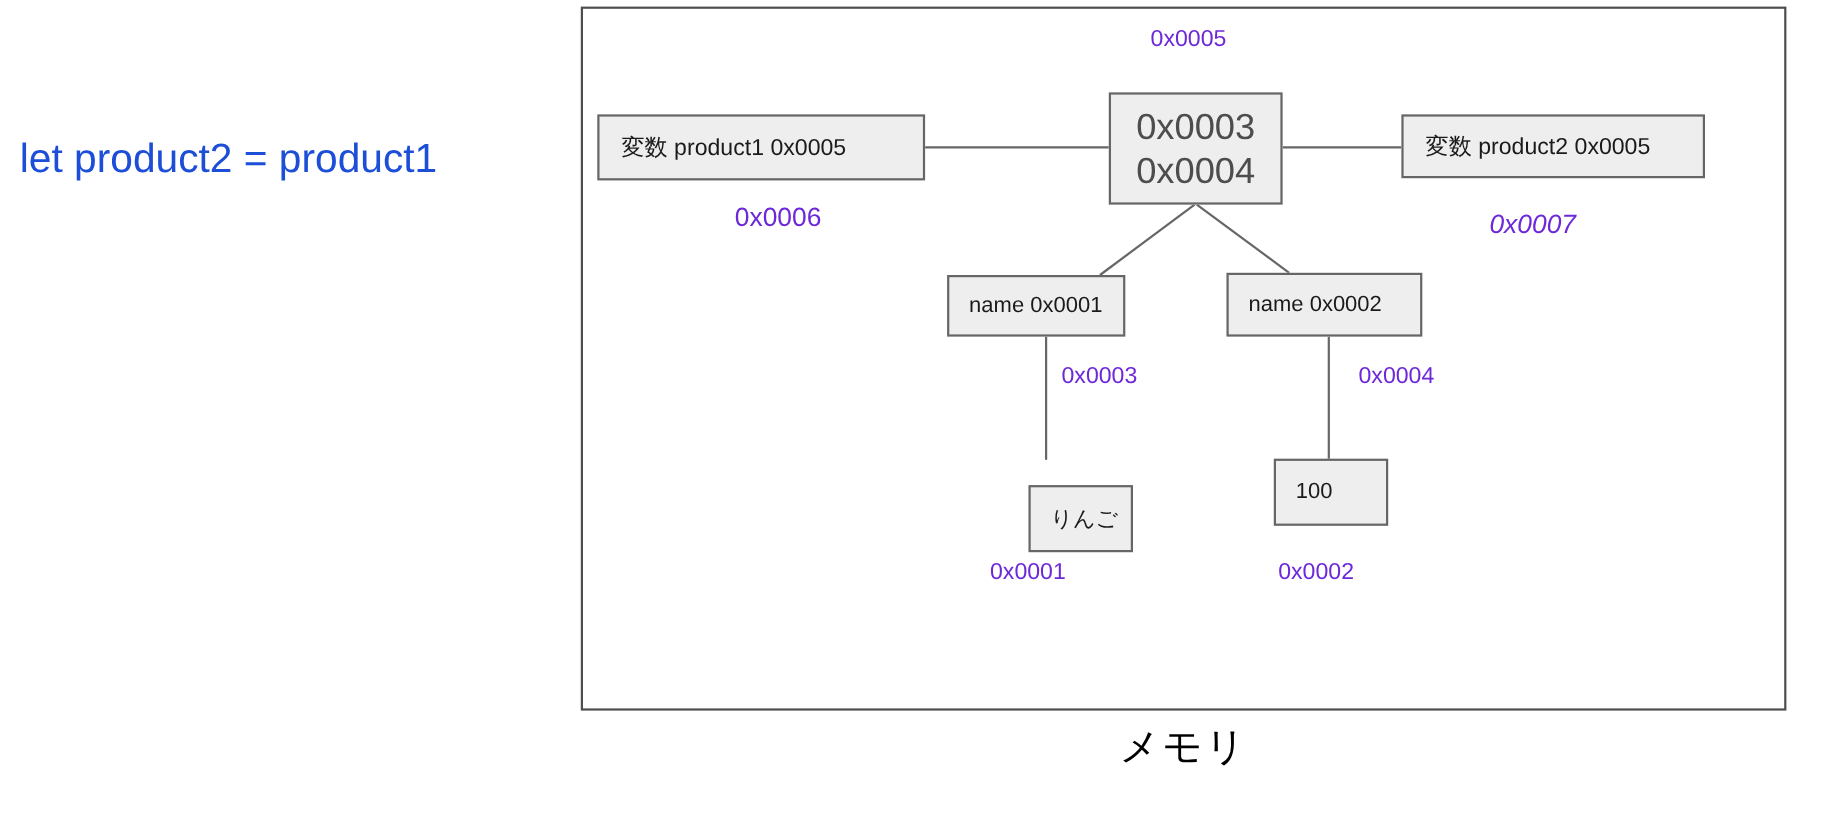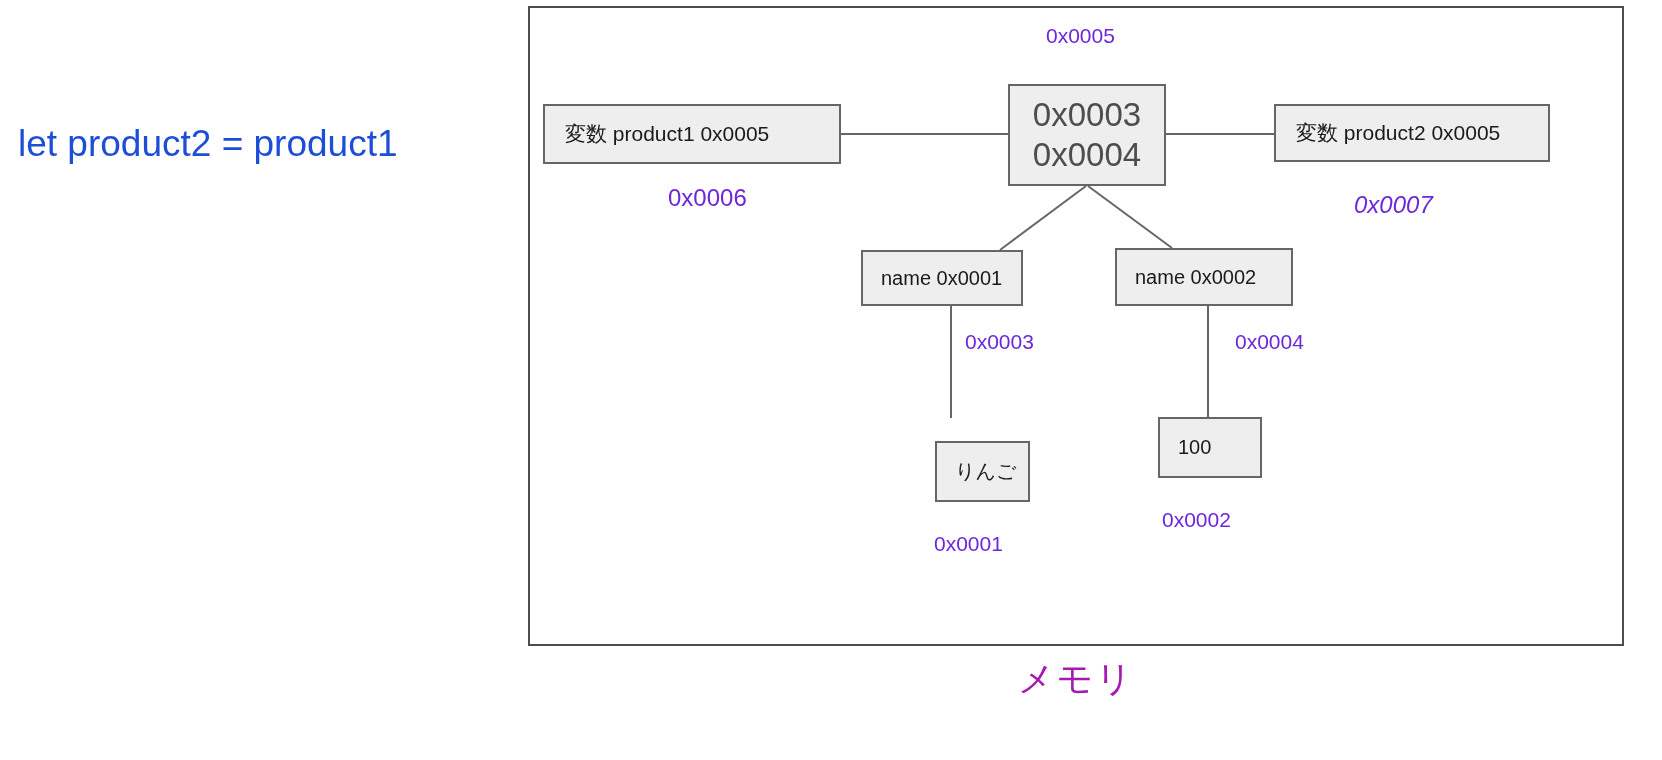--- a/index.html
+++ b/index.html
@@ -40,21 +40,21 @@
     box-sizing: border-box;
   }
 
   #memory-caption {
     position: absolute;
     left: 528px;
     top: 655px;
     width: 1096px;
     text-align: center;
     font-size: 36px;
-    color: #a21caf;
+    color: #000000;
     letter-spacing: 2px;
   }
 
   
   #connectors {
     position: absolute;
     left: 0;
     top: 0;
     width: 1662px;
     height: 760px;
@@ -160,20 +160,20 @@
 <div class="addr-label addr-md" style="left:965px; top:330px;">0x0003</div>
 
 <div class="node prop-node" id="node-price" style="left:1115px; top:248px; width:178px; height:58px;">
   <span class="node-label">name 0x0002</span>
 </div>
 <div class="addr-label addr-md" style="left:1235px; top:330px;">0x0004</div>
 
 <div class="node value-node" id="node-value-name" style="left:935px; top:417px; width:95px; height:61px;margin-top:24px;">
   <span class="node-label">りんご</span>
 </div>
-<div class="addr-label addr-md" style="left:900px; top:532px;margin-left:34px;">0x0001</div>
+<div class="addr-label addr-md" style="left:900px; top:508px;">0x0001</div>
 
 <div class="node value-node" id="node-value-price" style="left:1158px; top:417px; width:104px; height:61px;">
   <span class="node-label">100</span>
 </div>
 <div class="addr-label addr-md" style="left:1162px; top:508px;">0x0002</div>
 
 <div id="memory-caption">メモリ</div>
 
 </body></html>

